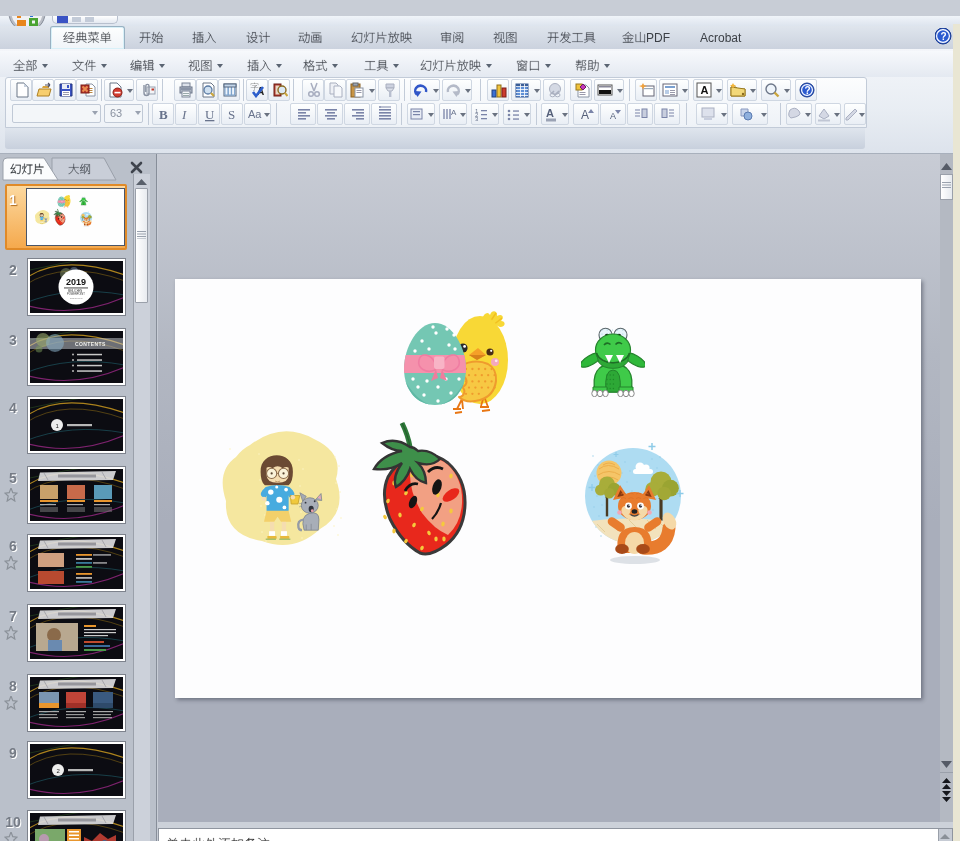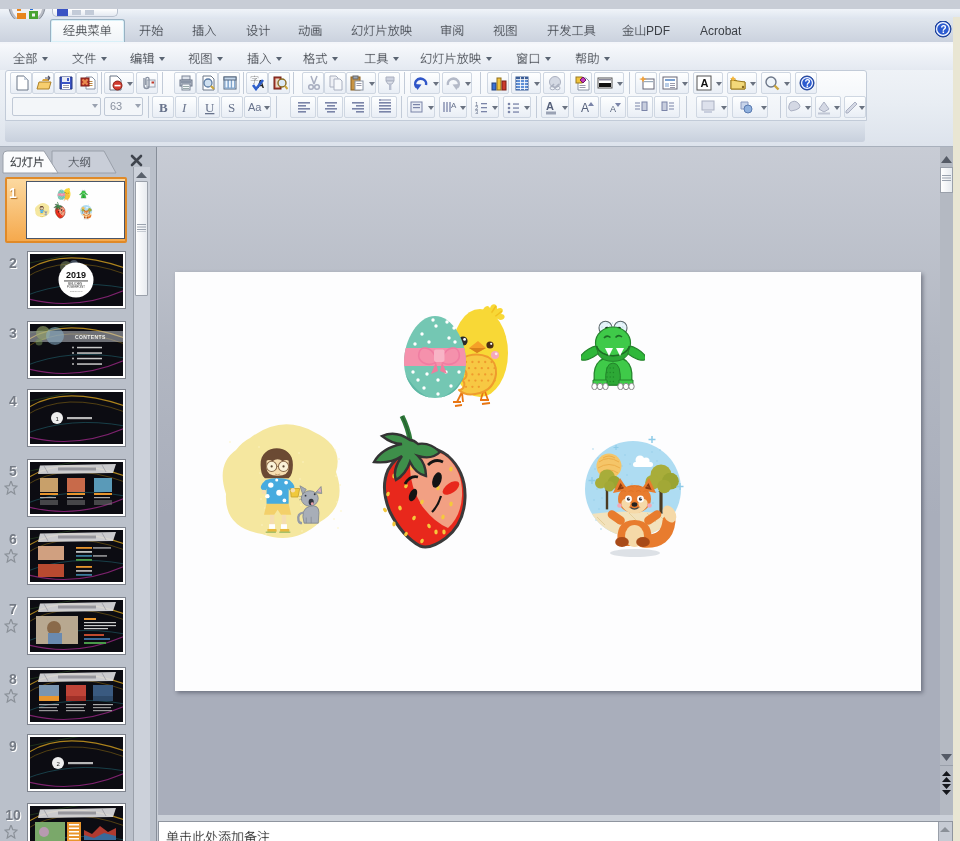--- a/index.html
+++ b/index.html
@@ -1,15 +1,15 @@
 <!DOCTYPE html>
 <html><head><meta charset="utf-8"><style>
 *{margin:0;padding:0;box-sizing:border-box}
 html,body{width:960px;height:841px;overflow:hidden;font-family:"Liberation Sans",sans-serif;background:#c8cdd6}
-#app{position:absolute;left:0;top:9px;width:960px;height:591px}
+#app{position:absolute;left:0;top:16px;width:960px;height:591px}
 .abs{position:absolute}
 #titlebar{position:absolute;left:0;top:0;width:960px;height:10px;background:linear-gradient(#f0f4f9,#dde4ee)}
 #tabrow{position:absolute;left:0;top:10px;width:960px;height:23px;background:linear-gradient(#dfe5ed,#cbd2de)}
 #seltab{position:absolute;left:50px;top:10px;width:75px;height:23px;background:linear-gradient(#fdfefe,#f0f4f8);border:1px solid #98b1c2;border-bottom:none;border-radius:3px 3px 0 0;box-shadow:0 0 0 1px #d8f0f8 inset}
 .dd{position:absolute;width:0;height:0;border-left:3px solid transparent;border-right:3px solid transparent;border-top:4px solid #5a6472}
 .tbtn{position:absolute;height:22px;background:linear-gradient(#feffff,#e9eef5);border:1px solid #cfd7e2;border-radius:2px}
 .tsep{position:absolute;width:1px;height:22px;background:#c2cbd8}
 .combo{position:absolute;height:19px;background:#f3f6f9;border:1px solid #c0c9d6;border-radius:2px}
 #leftpane{position:absolute;left:0;top:138px;width:157px;height:703px;background:#bac0ca;border-right:1px solid #878e99}
 #canvas{position:absolute;left:158px;top:138px;width:782px;height:668px;background:linear-gradient(#c8ccd5,#b2b7c2 30%,#a9aebb 55%,#a9aebb)}

